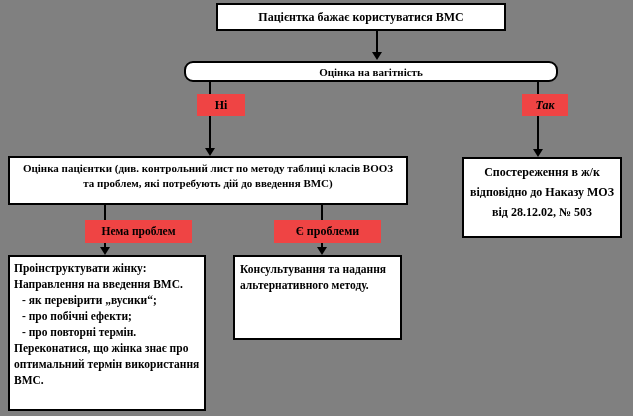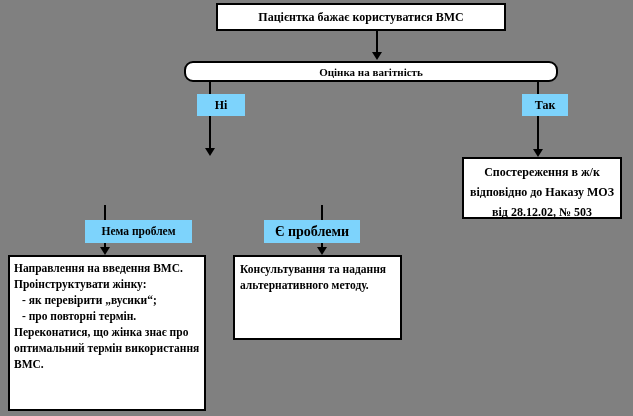--- a/index.html
+++ b/index.html
@@ -23,21 +23,21 @@
     display: flex;
     align-items: center;
     justify-content: center;
     text-align: center;
   }
   .box.top-centered {
     text-align: center;
   }
   .label {
     position: absolute;
-    background: #7dd3fc;
+    background: #ef4444;
     box-sizing: border-box;
     font-weight: bold;
     text-align: center;
   }
   .vline {
     position: absolute;
     width: 2px;
     background: #000000;
   }
   .ahead {
@@ -45,25 +45,25 @@
     width: 0;
     height: 0;
     border-left: 5px solid transparent;
     border-right: 5px solid transparent;
     border-top: 8px solid #000000;
   }
   
   .n-start   { left: 216px; top: 3px;   width: 290px; height: 28px; font-size: 12px; }
   .n-assess  { left: 184px; top: 61px;  width: 374px; height: 21px; font-size: 11px; border-radius: 9px; }
   .l-no      { left: 197px; top: 94px;  width: 48px;  height: 22px; font-size: 12px; line-height: 22px; }
-  .l-yes     { left: 522px; top: 94px;  width: 46px;  height: 22px; font-size: 12px; line-height: 22px; }
+  .l-yes     { left: 522px; top: 94px;  width: 46px;  height: 22px; font-size: 12px; line-height: 22px; font-style: italic; }
   .n-eval    { left: 8px;   top: 156px; width: 400px; height: 49px; font-size: 11px; line-height: 15px; padding: 3px 8px 0 8px; }
-  .n-observe { left: 462px; top: 157px; width: 160px; height: 62px; font-size: 12px; line-height: 20px; padding: 3px 2px 0 2px; }
+  .n-observe { left: 462px; top: 157px; width: 160px; height: 81px; font-size: 12px; line-height: 20px; padding: 3px 2px 0 2px; }
   .l-nema    { left: 55px;  top: 220px; width: 107px; height: 23px; font-size: 11.5px; line-height: 23px; margin-left: 30px; }
-  .l-ye      { left: 264px; top: 220px; width: 96px; height: 23px; font-size: 14px; line-height: 23px; }
+  .l-ye      { left: 274px; top: 220px; width: 107px; height: 23px; font-size: 12px; line-height: 23px; }
   .n-refer   { left: 8px;   top: 255px; width: 198px; height: 156px; font-size: 11.5px; line-height: 16px; padding: 3px 4px; }
   .n-counsel { left: 233px; top: 255px; width: 169px; height: 85px;  font-size: 11.5px; line-height: 16px; padding: 4px 5px; }
   .n-refer .indent { margin-left: 8px; }
   
   .c1  { left: 376px; top: 31px;  height: 22px; }
   .h1  { left: 372px; top: 52px; }
   .c2  { left: 209px; top: 82px;  height: 12px; }
   .c3  { left: 537px; top: 82px;  height: 12px; }
   .c4  { left: 209px; top: 116px; height: 33px; }
   .h4  { left: 205px; top: 148px; }
@@ -82,31 +82,33 @@
 <div class="canvas">
 
   <div class="box centered n-start">Пацієнтка бажає користуватися ВМС</div>
 
   <div class="box centered n-assess">Оцінка на вагітність</div>
 
   <div class="label l-no">Ні</div>
 
   <div class="label l-yes">Так</div>
 
+  <div class="box top-centered n-eval">Оцінка пацієнтки (див. контрольний лист по методу таблиці класів ВООЗ та проблем, які потребують дій до введення ВМС)</div>
 
   <div class="box top-centered n-observe">Спостереження в ж/к відповідно до Наказу МОЗ від 28.12.02, № 503</div>
 
   <div class="label l-nema">Нема проблем</div>
 
   <div class="label l-ye">Є проблеми</div>
 
   <div class="box n-refer">
+    <div>Проінструктувати жінку:</div>
     <div>Направлення на введення ВМС.</div>
-    <div>Проінструктувати жінку:</div>
     <div class="indent">- як перевірити „вусики“;</div>
+    <div class="indent">- про побічні ефекти;</div>
     <div class="indent">- про повторні термін.</div>
     <div>Переконатися, що жінка знає про оптимальний термін використання ВМС.</div>
   </div>
 
   <div class="box n-counsel">Консультування та надання альтернативного методу.</div>
 
   <div class="vline c1"></div>
   <div class="ahead h1"></div>
 
   <div class="vline c2"></div>

